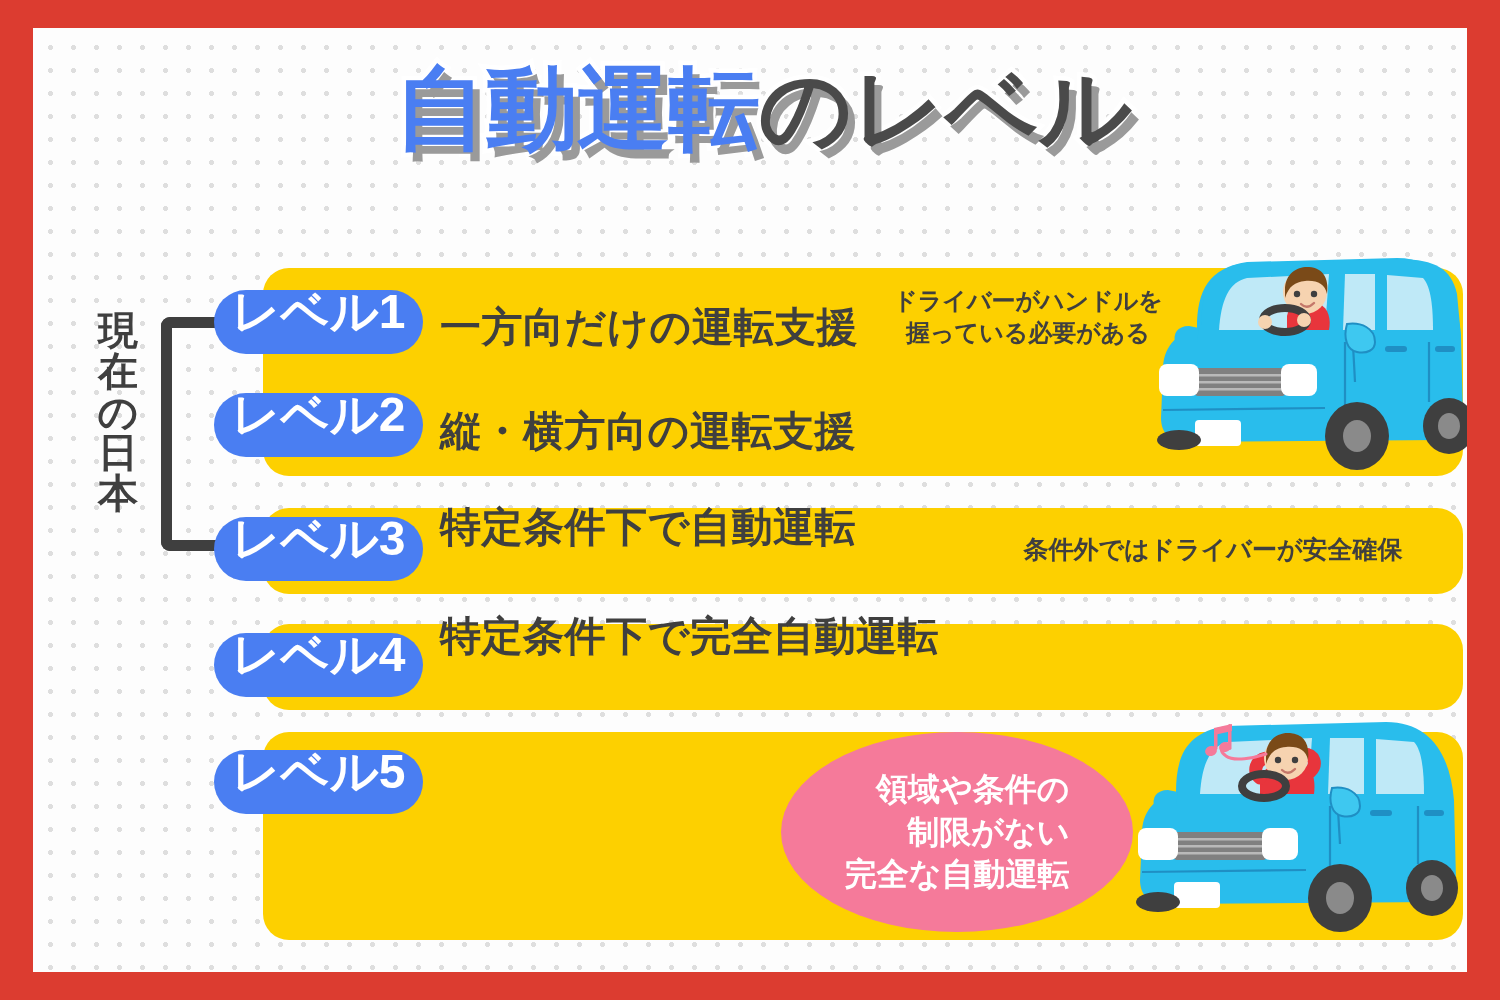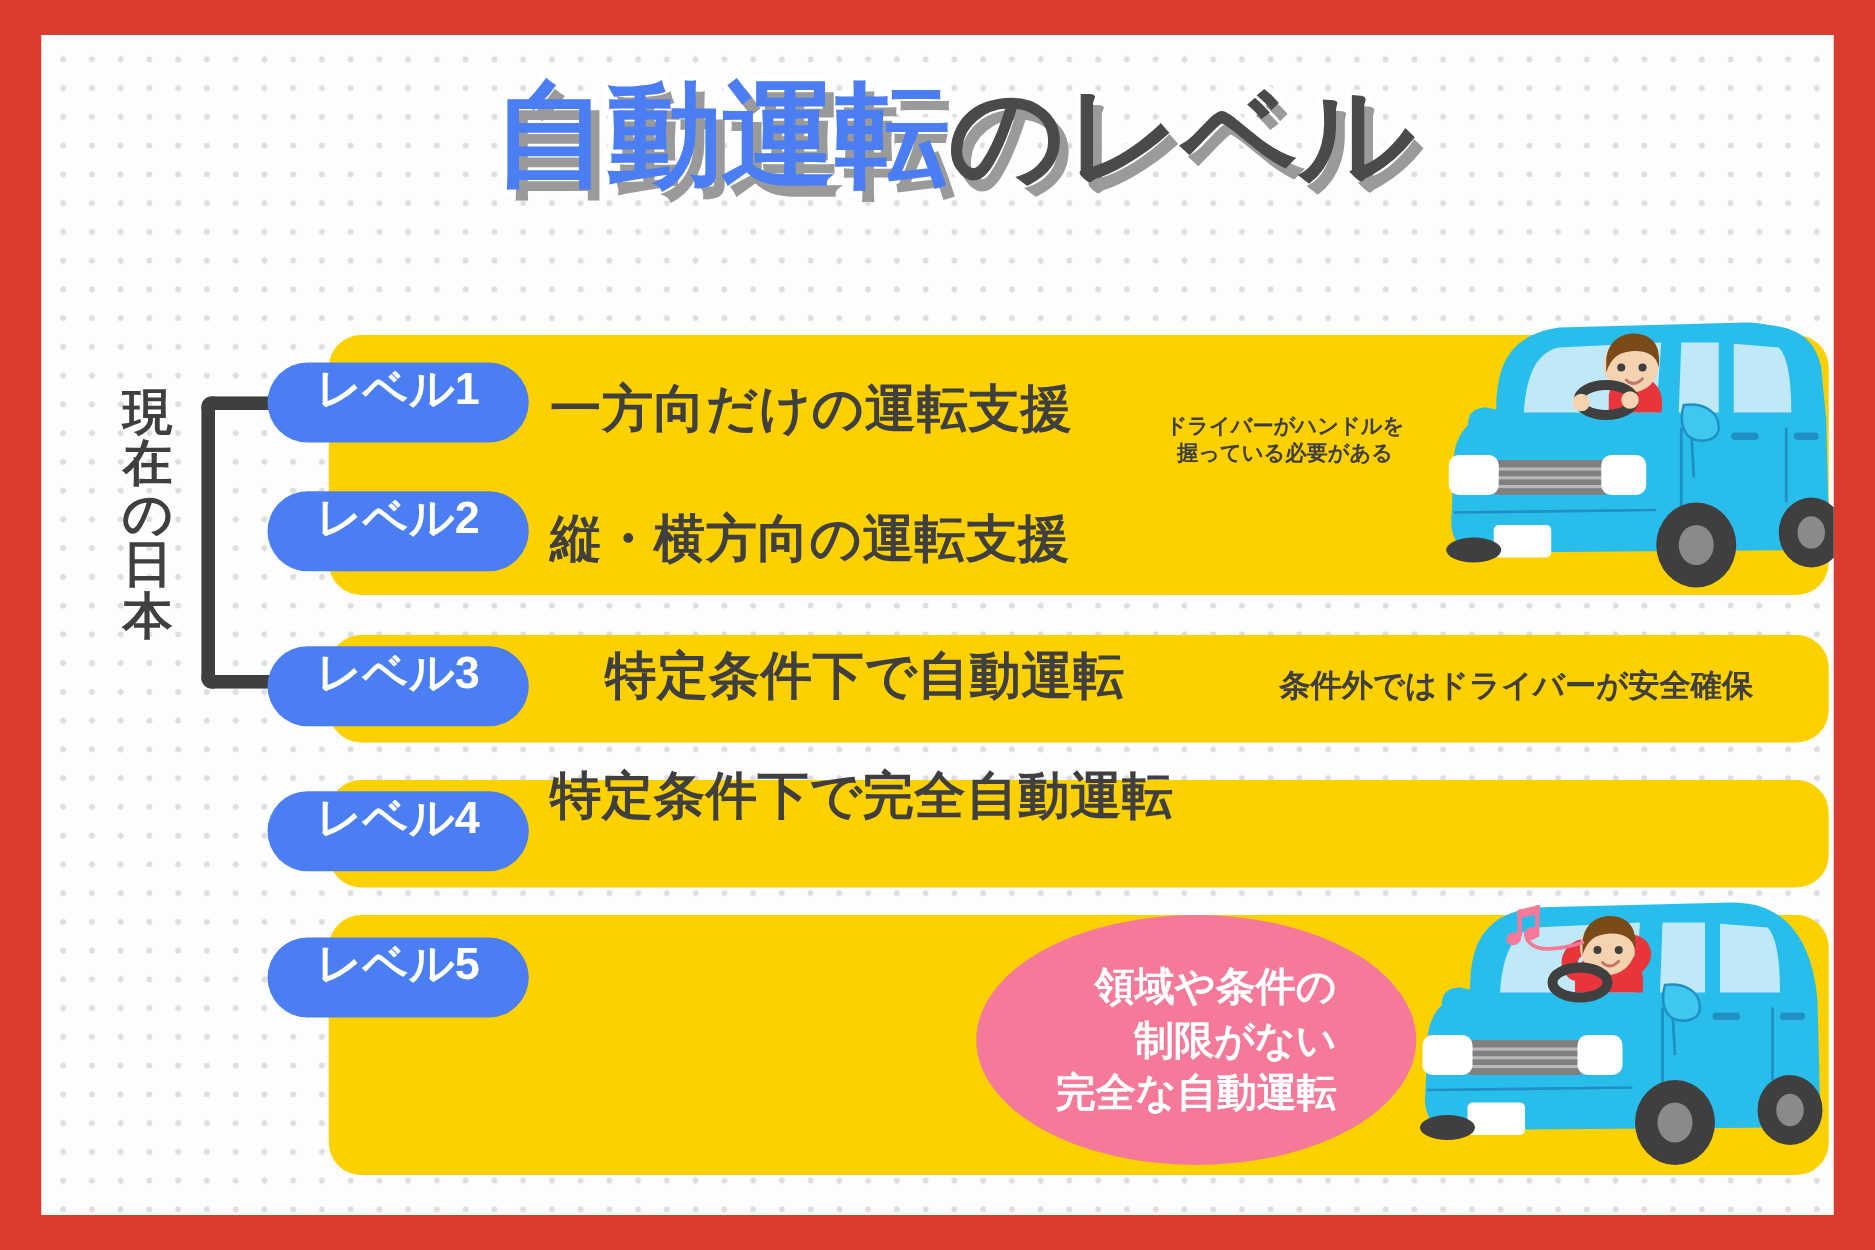--- a/index.html
+++ b/index.html
@@ -74,21 +74,21 @@
   #panel-c{left:230px;top:596px;width:1200px;height:86px;}
   #panel-d{left:230px;top:704px;width:1200px;height:208px;}
   
   .badge{
     position:absolute;
     left:181px;
     width:209px;height:64px;
     background:#4a7ef2;
     border-radius:32px;
     color:#ffffff;
-    font-size:36px;
+    font-size:48px;
     font-weight:bold;
     display:flex;align-items:center;justify-content:center;
     letter-spacing:0px;
     box-sizing:border-box;
     padding-bottom:21px;
   }
   #badge-1{top:262px;}
   #badge-2{top:365px;}
   #badge-3{top:489px;}
   #badge-4{top:605px;}
@@ -98,33 +98,33 @@
     position:absolute;
     left:407px;
     font-size:41px;
     font-weight:bold;
     color:#3f3f3f;
     white-space:nowrap;
     letter-spacing:0.5px;
   }
   #title-1{top:272px;}
   #title-2{top:376px;}
-  #title-3{top:485px;margin-left:44px;}
+  #title-3{top:472px;}
   #title-4{top:581px;}
   #title-5{top:732px;}
   
   .note{
     position:absolute;
     font-weight:bold;
     color:#3f3f3f;
     text-align:center;
     line-height:1.32;
     white-space:pre-line;
   }
-  #note-1{left:845px;top:257px;width:300px;font-size:17px;margin-top:45px;}
+  #note-1{left:845px;top:257px;width:300px;font-size:24px;}
   #note-3{left:960px;top:505px;width:440px;font-size:25px;}
   #note-4{left:905px;top:603px;width:540px;font-size:27px;}
   
   #pink-bubble{
     position:absolute;
     left:748px;top:704px;
     width:352px;height:200px;
     background:#f57a9a;
     border-radius:50%;
     color:#ffffff;

